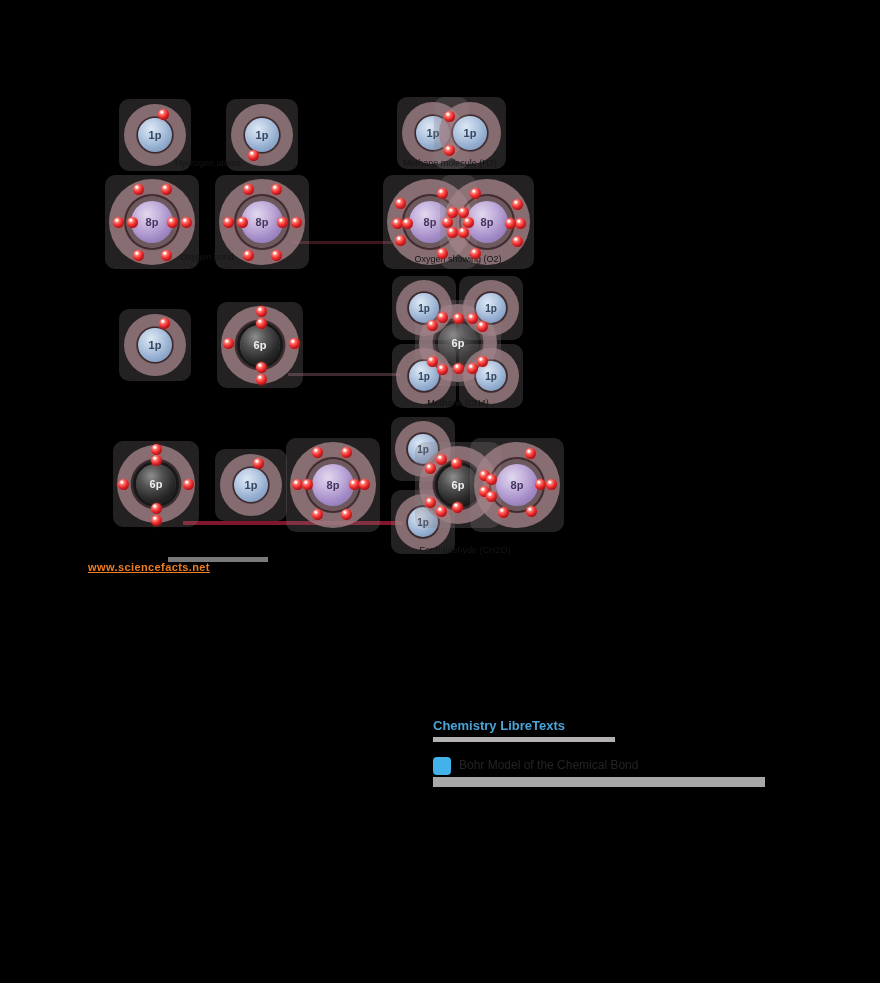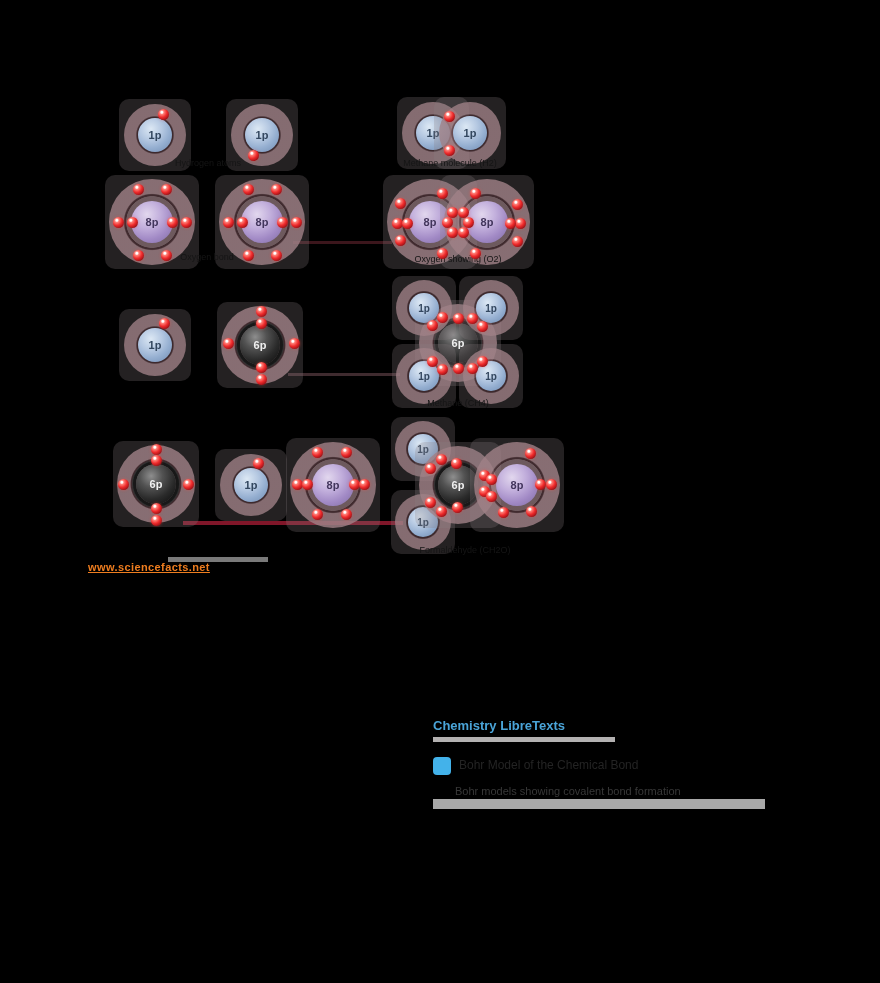--- a/index.html
+++ b/index.html
@@ -209,16 +209,15 @@
   <div id="wm-gray"></div>
   <div id="watermark">www.sciencefacts.net</div>
 
   <div id="info">
     <div id="info-link">Chemistry LibreTexts</div>
     <div id="info-underline"></div>
     <div id="info-row">
       <div id="site-icon"></div>
       <div id="info-sub">Bohr Model of the Chemical Bond</div>
     </div>
-    <div id="info-caption">Bohr models showing covalent bond formation</div>
     <div id="info-bar"></div>
   </div>
 </div>
 
 </body></html>

